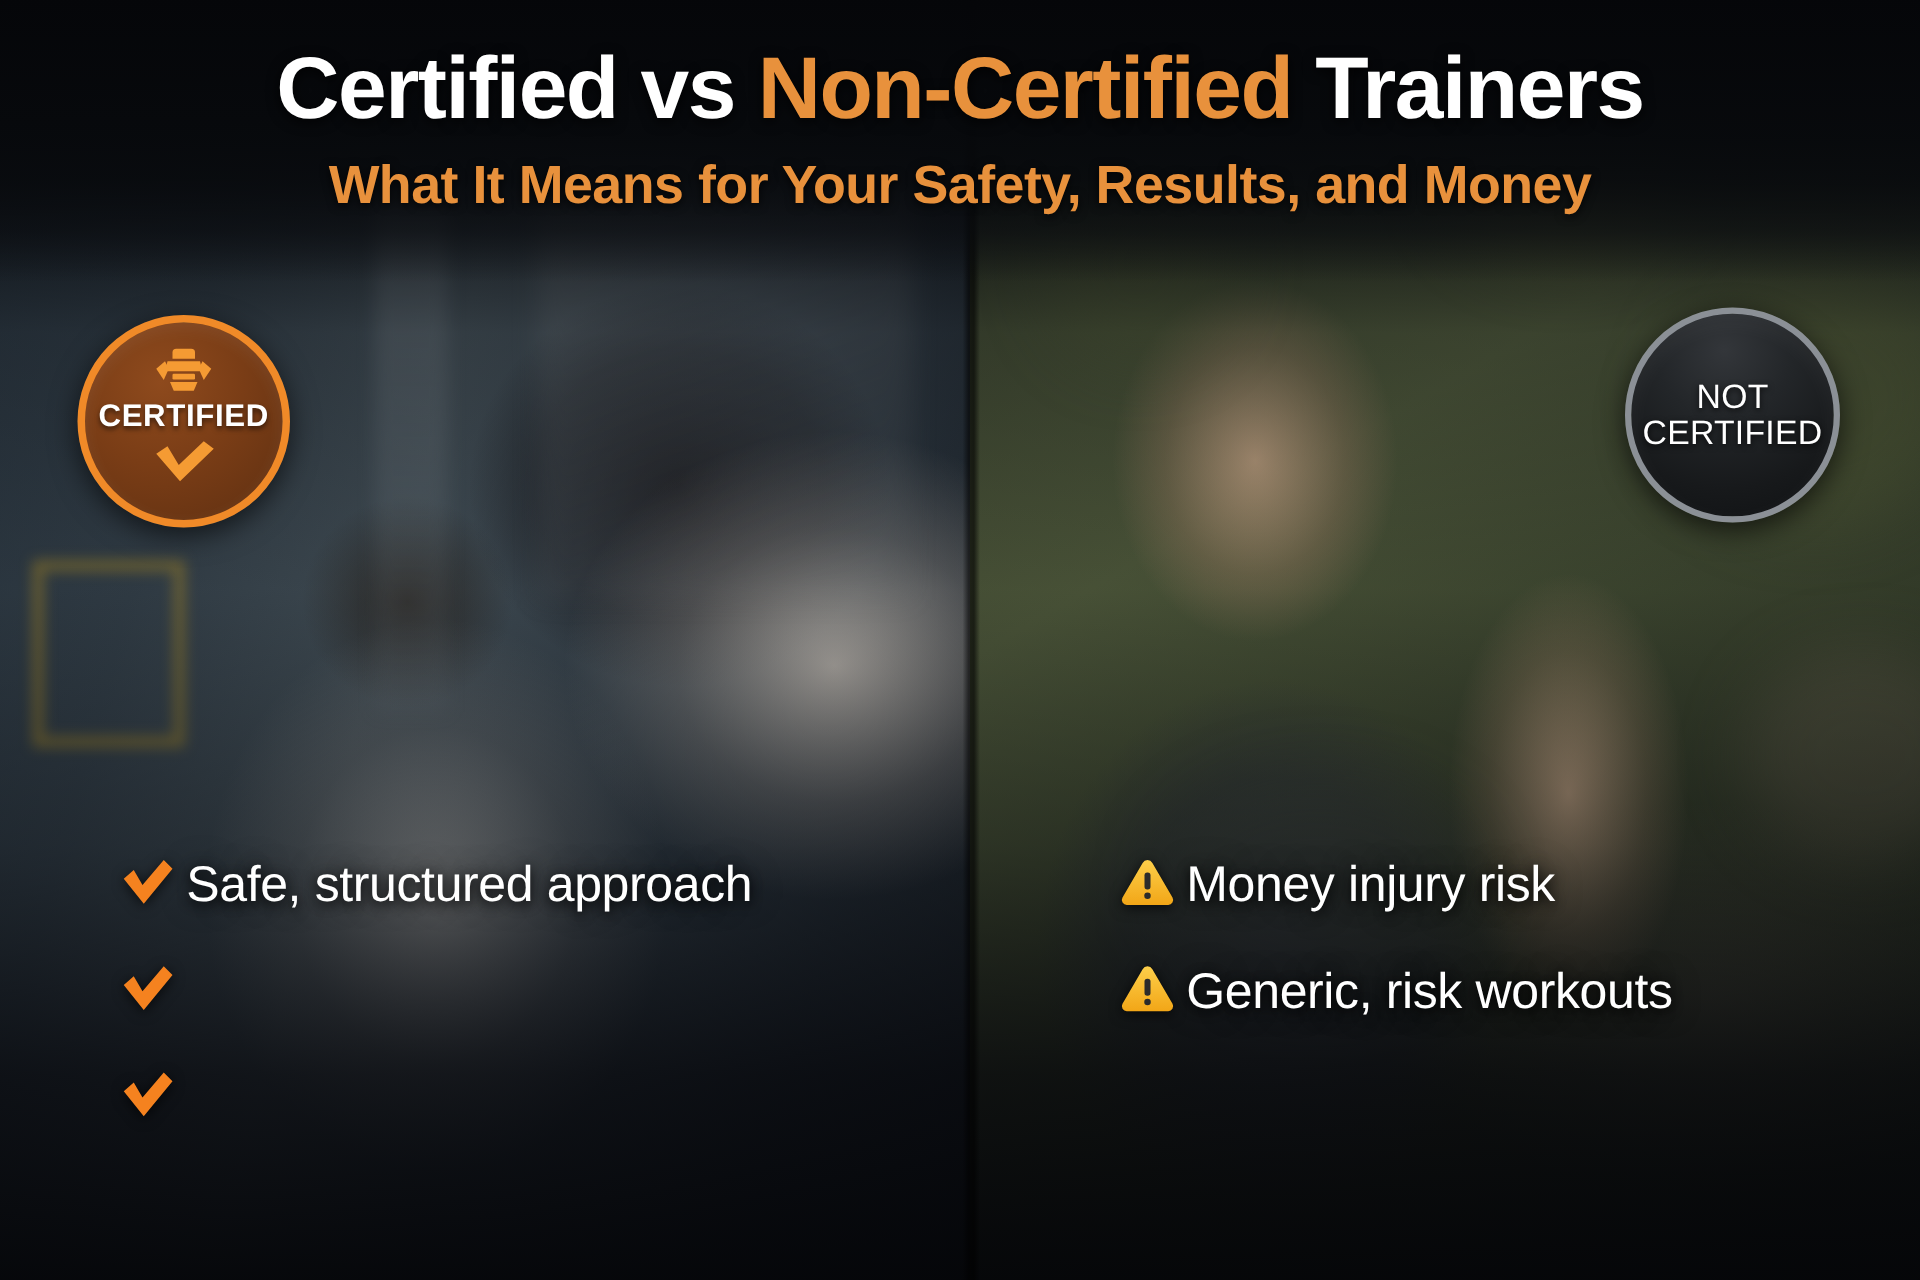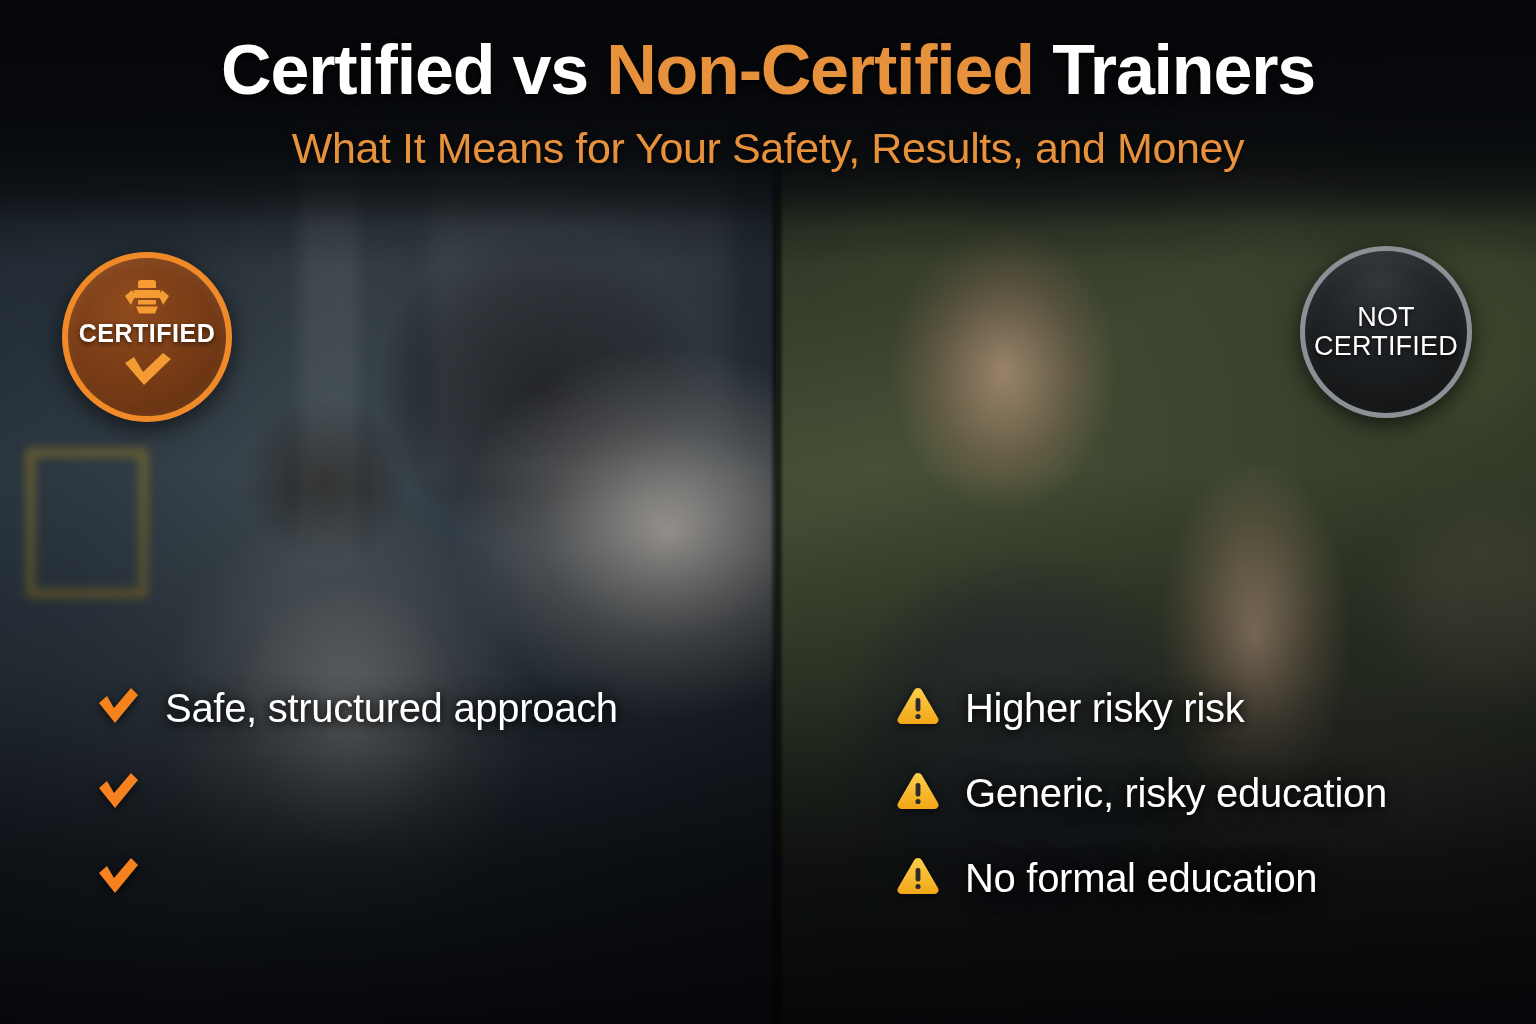--- a/index.html
+++ b/index.html
@@ -86,21 +86,21 @@
     background:linear-gradient(180deg, rgba(5,6,9,0.97) 0%, rgba(7,9,12,0.93) 48%, rgba(9,11,15,0.55) 82%, rgba(10,12,16,0.0) 100%);
   }
   .title {
     font-size:70px; font-weight:bold; letter-spacing:-1.2px;
     color:#ffffff; white-space:nowrap; line-height:1.05;
     text-shadow:0 3px 10px rgba(0,0,0,0.85);
   }
   .title .accent { color:#e8913c; }
   .subtitle {
     margin-top:16px;
-    font-size:43px; font-weight:normal; letter-spacing:-0.4px;
+    font-size:43px; font-weight:bold; letter-spacing:-0.4px;
     color:#e8913c; white-space:nowrap;
     text-shadow:0 2px 8px rgba(0,0,0,0.8);
   }
 
   
   .badge-certified {
     position:absolute; left:62px; top:252px; width:170px; height:170px; z-index:12;
     border-radius:50%;
     background:radial-gradient(circle at 38% 30%, #8e4a1d 0%, #7a3d16 45%, #5e2f11 100%);
     border:6px solid #f08a28;
@@ -131,21 +131,21 @@
     text-shadow:0 2px 5px rgba(0,0,0,0.8);
   }
   .badge-not .line.small { font-size:27px; }
 
   
   .bullets { position:absolute; z-index:11; }
   .bullets-left  { left:95px;  top:672px; width:660px; }
   .bullets-right { left:895px; top:672px; width:560px; }
 
   .bullet {
-    display:flex; align-items:center; gap:24px;
+    display:flex; align-items:center; gap:8px;
     height:72px; margin-bottom:13px;
   }
   .bullet:last-child { margin-bottom:0; }
   .bullet-text {
     font-size:40px; color:#ffffff; letter-spacing:-0.3px;
     white-space:nowrap;
     text-shadow:0 2px 9px rgba(0,0,0,0.92), 0 0 22px rgba(0,0,0,0.6);
   }
   .ic { flex:0 0 auto; display:block; filter:drop-shadow(0 2px 5px rgba(0,0,0,0.7)); }
 </style>
@@ -243,52 +243,36 @@
               <linearGradient id="wg1" x1="0" y1="0" x2="0" y2="1">
             <stop offset="0" stop-color="#fdcf4a"></stop>
                 <stop offset="1" stop-color="#f2a617"></stop>
           </linearGradient>
             </defs>
           <path d="M23 4 a4.5 4.5 0 0 1 3.9 2.3 L43 34 a4 4 0 0 1 -3.6 6 H6.6 A4 4 0 0 1 3 34 L19.1 6.3 A4.5 4.5 0 0 1 23 4 Z" fill="url(#wg1)"></path>
           <rect x="20.6" y="14" width="4.8" height="13.5" rx="2.2" fill="#2b2b2b"></rect>
           <circle cx="23" cy="32.5" r="2.6" fill="#2b2b2b"></circle>
         </svg>
       </span>
-      <span class="bullet-text">Higher risky risk</span>
+      <span class="bullet-text">Money injury risk</span>
     </div>
 
     <div class="bullet">
       <span class="ic">
         <svg width="46" height="44" viewBox="0 0 46 44">
           <defs>
               <linearGradient id="wg2" x1="0" y1="0" x2="0" y2="1">
             <stop offset="0" stop-color="#fdcf4a"></stop>
                 <stop offset="1" stop-color="#f2a617"></stop>
           </linearGradient>
             </defs>
           <path d="M23 4 a4.5 4.5 0 0 1 3.9 2.3 L43 34 a4 4 0 0 1 -3.6 6 H6.6 A4 4 0 0 1 3 34 L19.1 6.3 A4.5 4.5 0 0 1 23 4 Z" fill="url(#wg2)"></path>
           <rect x="20.6" y="14" width="4.8" height="13.5" rx="2.2" fill="#2b2b2b"></rect>
           <circle cx="23" cy="32.5" r="2.6" fill="#2b2b2b"></circle>
         </svg>
       </span>
-      <span class="bullet-text">Generic, risky education</span>
-    </div>
-
-    <div class="bullet">
-      <span class="ic">
-        <svg width="46" height="44" viewBox="0 0 46 44">
-          <defs>
-              <linearGradient id="wg3" x1="0" y1="0" x2="0" y2="1">
-            <stop offset="0" stop-color="#fdcf4a"></stop>
-                <stop offset="1" stop-color="#f2a617"></stop>
-          </linearGradient>
-            </defs>
-          <path d="M23 4 a4.5 4.5 0 0 1 3.9 2.3 L43 34 a4 4 0 0 1 -3.6 6 H6.6 A4 4 0 0 1 3 34 L19.1 6.3 A4.5 4.5 0 0 1 23 4 Z" fill="url(#wg3)"></path>
-          <rect x="20.6" y="14" width="4.8" height="13.5" rx="2.2" fill="#2b2b2b"></rect>
-          <circle cx="23" cy="32.5" r="2.6" fill="#2b2b2b"></circle>
-        </svg>
-      </span>
-      <span class="bullet-text">No formal education</span>
-    </div>
+      <span class="bullet-text">Generic, risk workouts</span>
+    </div>
+
 
   </div>
 
 </div>
 
 </body></html>

